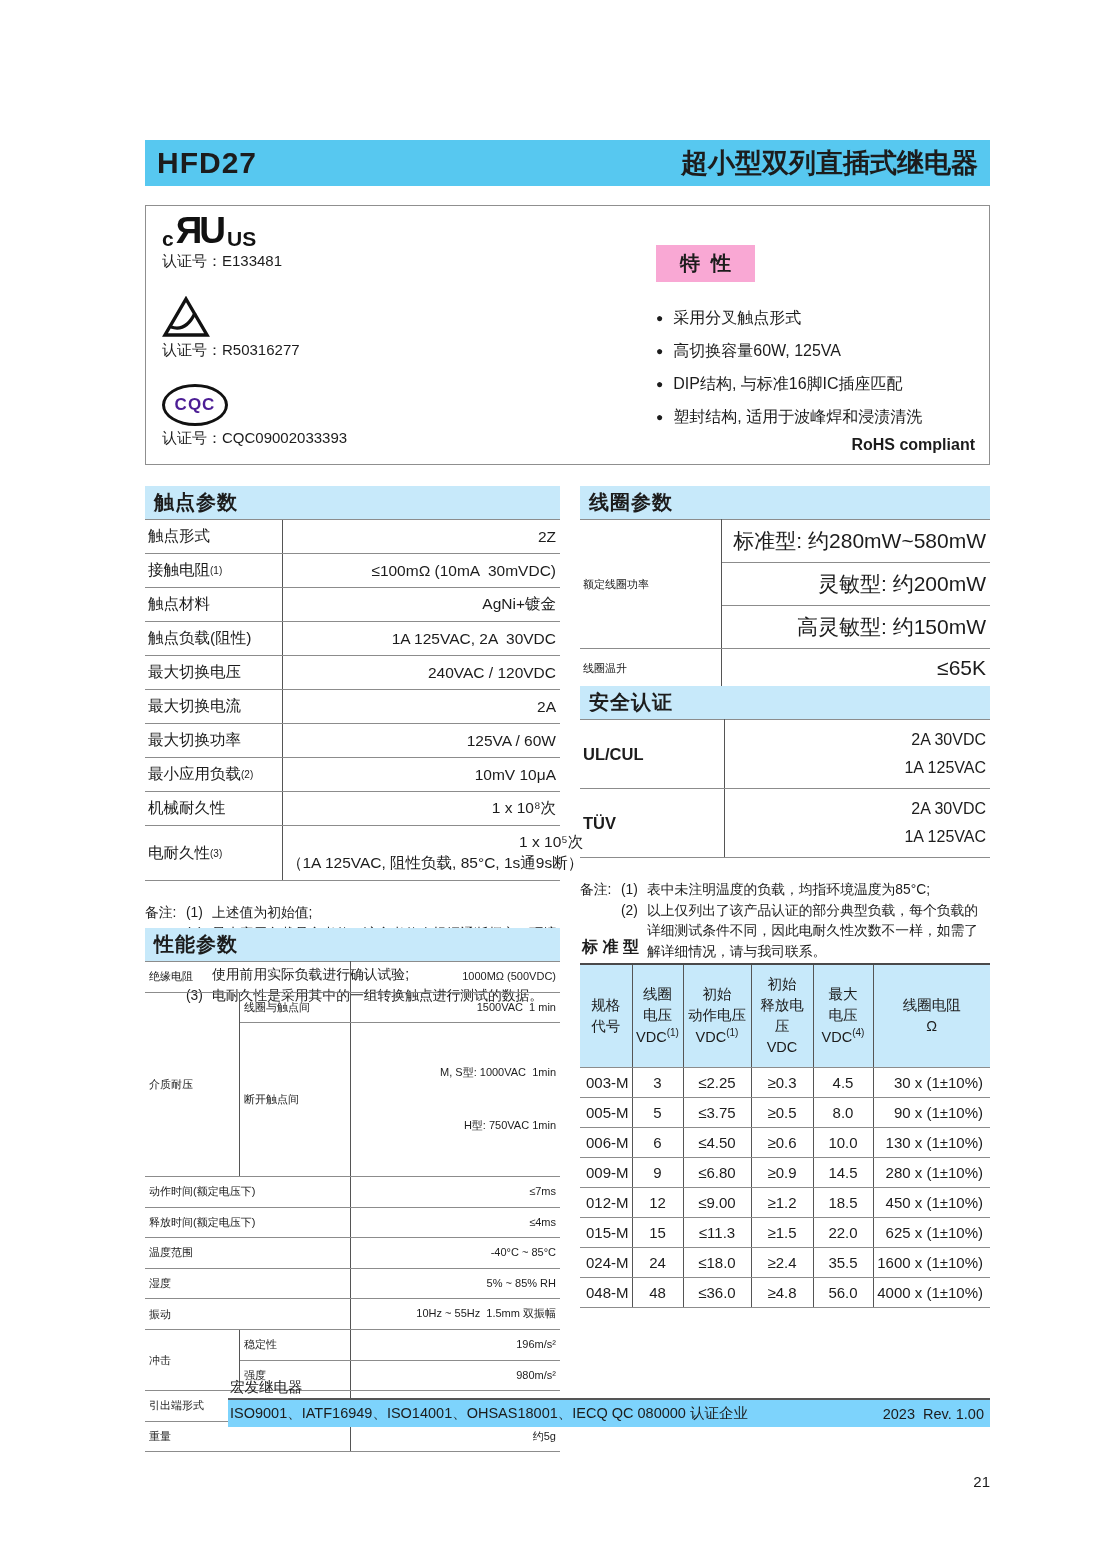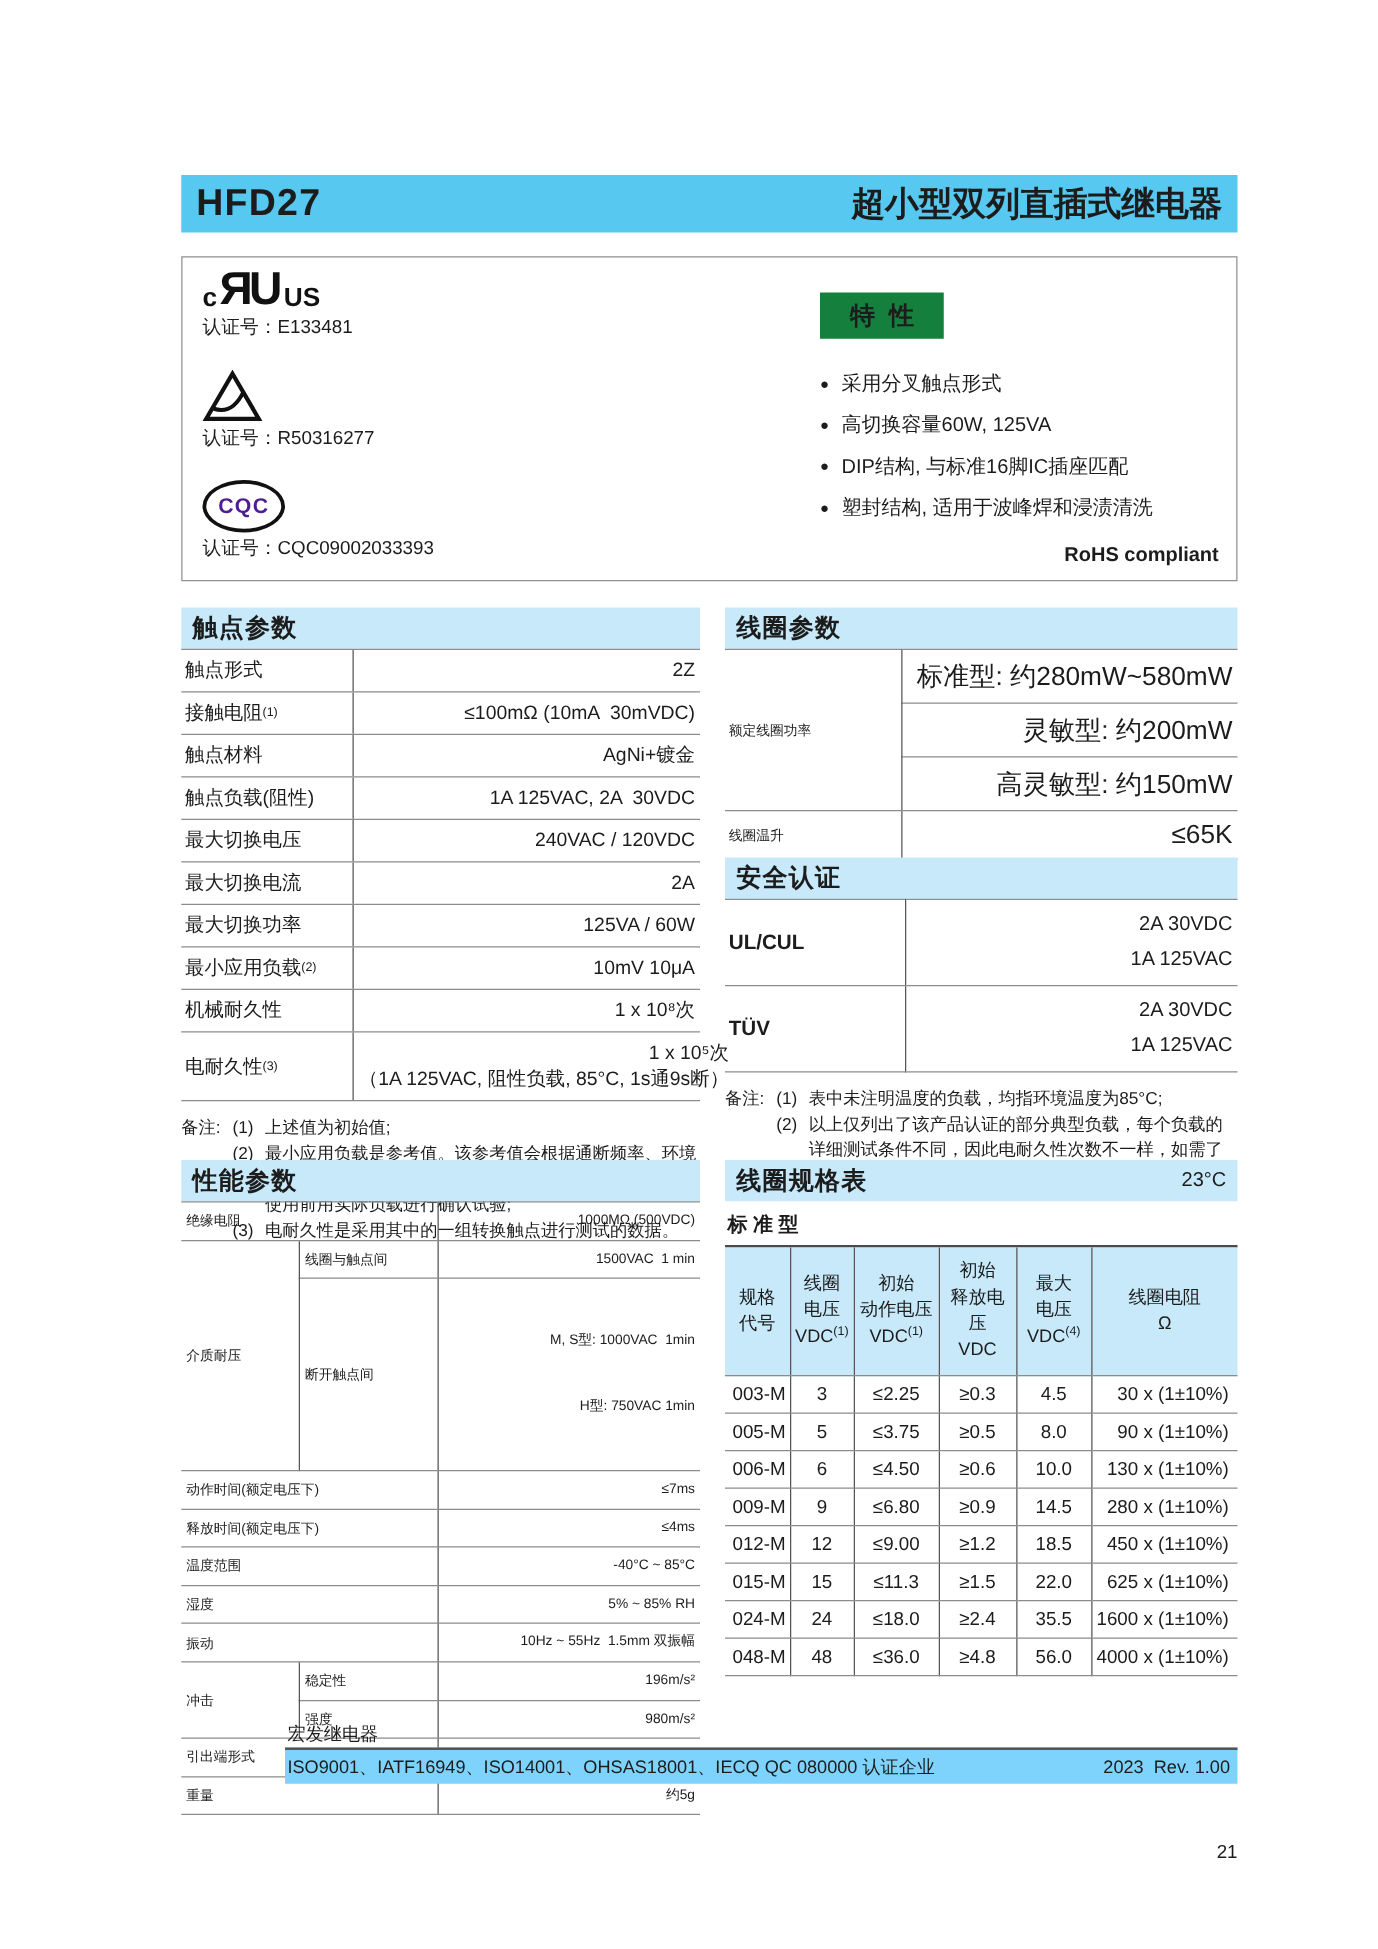--- a/index.html
+++ b/index.html
@@ -20,22 +20,22 @@
             display:flex;flex-direction:column;justify-content:space-between;}
   .cert-no{font-size:15px;margin-top:3px;}
   .ul-mark{display:flex;align-items:flex-end;line-height:1;color:#111;}
   .ul-c{font-size:21px;font-weight:900;margin-right:2px;}
   .ul-ru{font-size:37px;font-weight:900;letter-spacing:-3px;margin-top:-6px;}
   .ul-us{font-size:21px;font-weight:900;margin-left:4px;}
   .cqc-oval{width:60px;height:36px;border:3px solid #111;border-radius:50%;
             display:flex;align-items:center;justify-content:center;
             font-weight:900;font-size:17px;letter-spacing:1px;color:#4c1d95;}
   .features-col{position:absolute;left:510px;top:28px;width:320px;}
-  .features-header{display:inline-block;background:#15803d;padding:5px 24px;
-                   font-size:20px;font-weight:bold;white-space:pre;}
+  .features-header{display:inline-block;background:#f9a8d4;padding:5px 24px;
+                   font-size:20px;font-weight:bold;white-space:pre;margin-top:11px;}
   .features-list{list-style:none;margin:26px 0 0;padding:0;font-size:16px;}
   .features-list li{display:flex;margin-bottom:12px;align-items:flex-start;}
   .bullet{flex:none;font-size:12px;margin:3px 10px 0 0;}
   .rohs{position:absolute;right:14px;bottom:10px;font-weight:bold;font-size:16px;}
 
   
   .section-bar{background:#C7E9FA;height:33px;display:flex;align-items:center;
                padding:0 9px;font-size:20px;font-weight:bold;letter-spacing:1px;
                box-sizing:border-box;justify-content:space-between;}
   .section-temp{font-size:16px;font-weight:normal;letter-spacing:0;}
@@ -52,21 +52,21 @@
   .kv-row{display:flex;border-bottom:1px solid #8c8c8c;align-items:stretch;}
   .kv-label{flex:none;width:132px;padding:6px 2px 6px 3px;font-size:15.5px;
             display:flex;align-items:center;border-right:1px solid #555;}
   .kv-value{flex:1;text-align:right;padding:6px 4px;font-size:15.5px;
             display:flex;flex-direction:column;justify-content:center;}
   .kv-v1,.kv-v2{white-space:pre;}
   .kv-v2:empty{display:none;}
   sup{font-size:10px;}
 
   
-  .notes{display:flex;margin-top:11px;font-size:13.8px;line-height:1.5;}
+  .notes{display:flex;margin-top:22px;font-size:13.8px;line-height:1.5;}
   .notes-prefix{flex:none;width:41px;}
   .notes-list{flex:1;}
   .note{display:flex;}
   .note-num{flex:none;width:26px;}
   .note-text{flex:1;}
 
   
   table{border-collapse:collapse;width:100%;}
   .coil-table,.safety-table,.perf-table{border-top:1px solid #8c8c8c;}
   .coil-table td,.safety-table td,.perf-table td{border-bottom:1px solid #8c8c8c;}
@@ -424,24 +424,20 @@
           <td class="l2" colspan="2">重量</td>
           <td class="v">约5g</td>
         </tr>
 
       </tbody>
         </table>
 
     </div>
 
     <div class="sec sec-coilspec">
-      <div class="section-bar">
-        <span>线圈规格表</span>
-        <span class="section-temp">23°C</span>
-      </div>
       <div class="spec-subtitle">标 准 型</div>
       <table class="spec-table">
         <colgroup>
           <col style="width:52px">
             <col style="width:51px">
             <col style="width:68px">
           <col style="width:62px">
             <col style="width:60px">
             <col>
         </colgroup>

